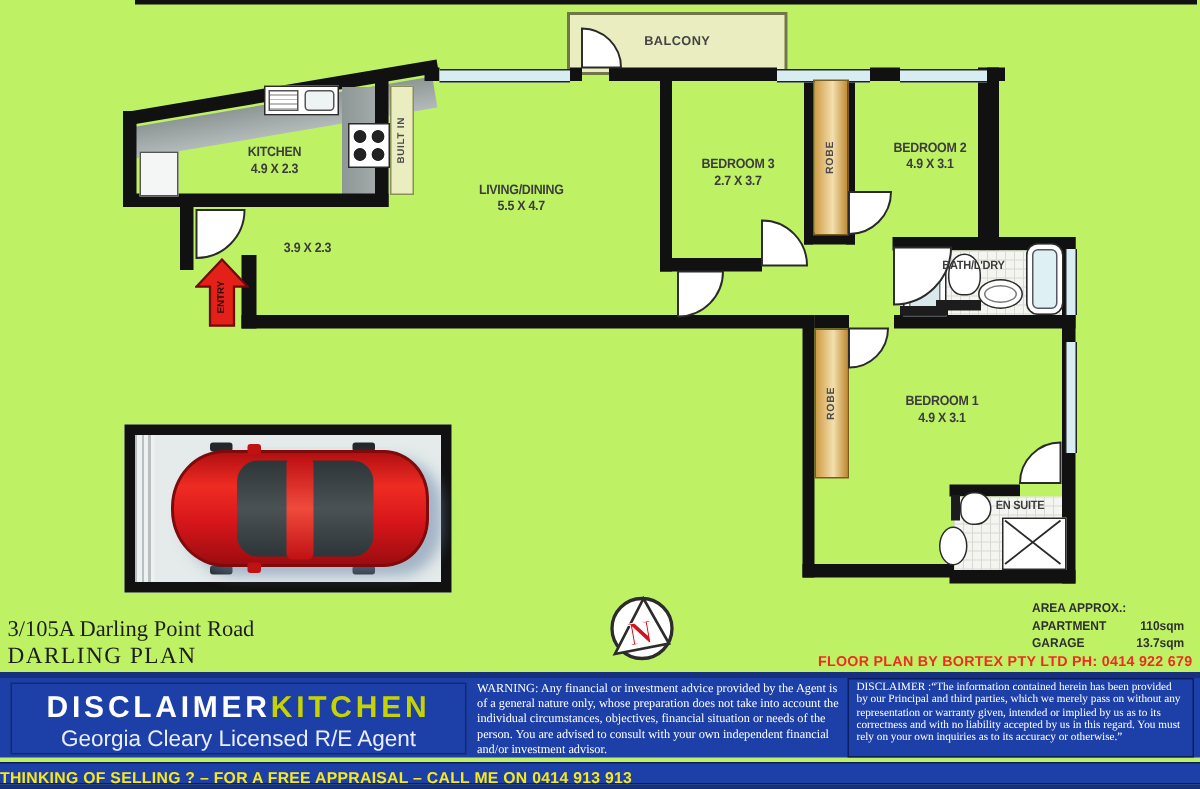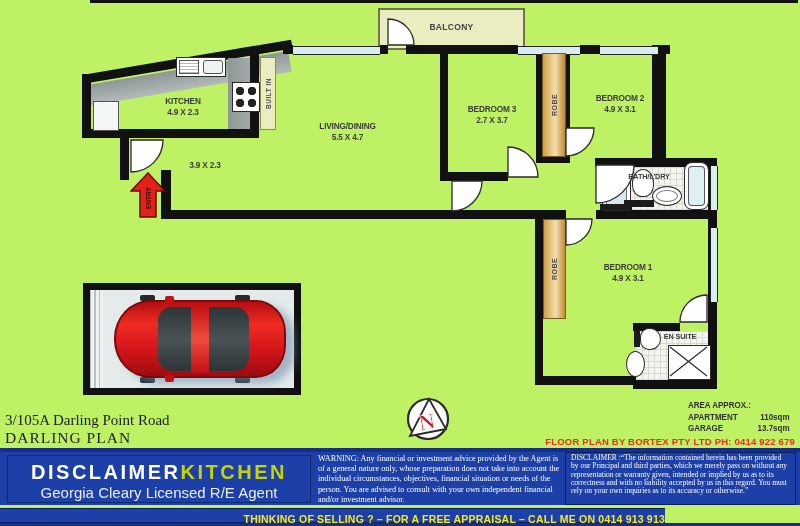--- a/index.html
+++ b/index.html
@@ -203,18 +203,18 @@
       <div style="font-size:15px;color:#e9edff;margin-top:1px;">Georgia Cleary Licensed R/E Agent</div>
     </div>
 
     <div class="abs footer-serif" style="left:318px;top:2px;width:244px;font-size:8.2px;line-height:10.2px;color:#fff;">WARNING: Any financial or investment advice provided by the Agent is of a general nature only, whose preparation does not take into account the individual circumstances, objectives, financial situation or needs of the person.  You are advised to consult with your own independent financial and/or investment advisor.</div>
 
     <div class="abs footer-serif" style="left:565px;top:0px;width:229px;height:51px;border:1.5px solid #0a1f60;">
       <div style="padding:1px 5px;font-size:7.5px;line-height:8.3px;color:#fff;">DISCLAIMER :“The information contained herein has been provided by our Principal and third parties, which we merely pass on without any representation or warranty given, intended or implied by us as to its correctness and with no liability accepted by us in this regard. You must rely on your own inquiries as to its accuracy or otherwise.”</div>
     </div>
   </div>
 
-  <div class="abs" style="left:0;top:508px;width:665px;height:15px;background:var(--footer-blue);border-top:1.5px solid #0a1f60;border-bottom:1.5px solid #0a1f60;box-sizing:border-box;text-align:right;">
+  <div class="abs" style="left:0;top:508px;width:800px;height:15px;background:var(--footer-blue);border-top:1.5px solid #0a1f60;border-bottom:1.5px solid #0a1f60;box-sizing:border-box;text-align:left;">
     <span style="color:var(--cta-yellow);font-size:10.5px;font-weight:700;line-height:12px;letter-spacing:.2px;">THINKING OF SELLING ? – FOR A FREE APPRAISAL – CALL ME ON 0414 913 913</span>
   </div>
   <div class="abs" style="left:0;top:523px;width:800px;height:3px;background:var(--footer-navy);"></div>
 
 </div>
 
 </body></html>

